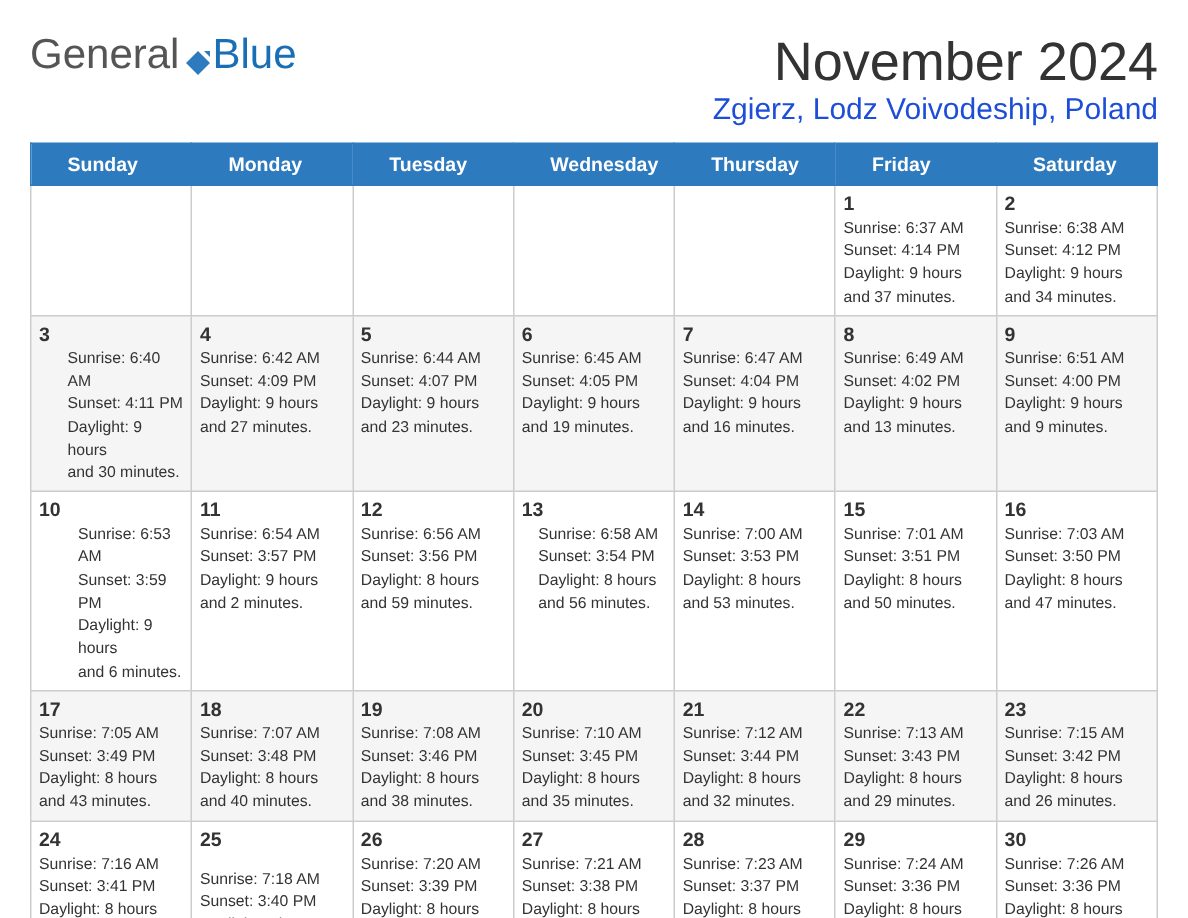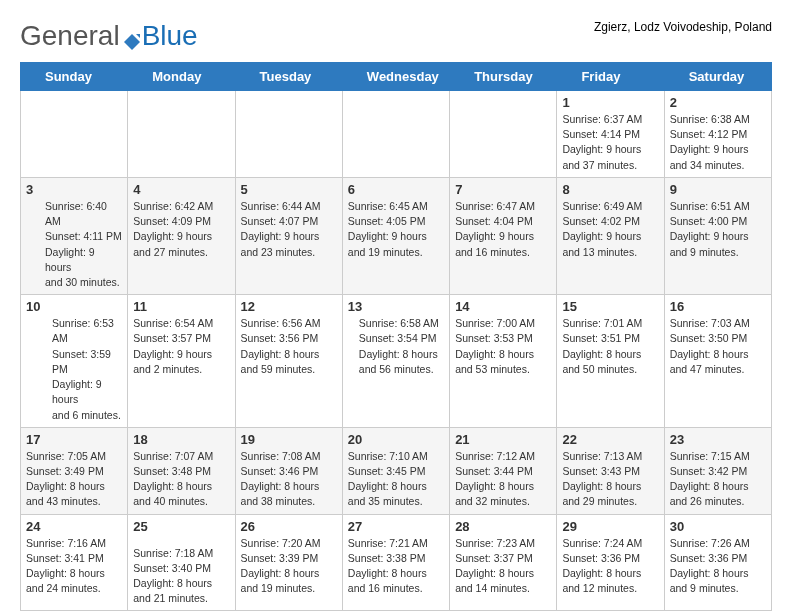--- a/index.html
+++ b/index.html
@@ -36,22 +36,22 @@
     }
     .title-block {
       text-align: right;
     }
     .month-title {
       font-size: 36px;
       font-weight: normal;
       color: #333;
     }
     .location {
-      font-size: 12px;
-      color: #000000;
+      font-size: 20px;
+      color: #1d4ed8;
     }
     .calendar-table {
       width: 100%;
       border-collapse: collapse;
       table-layout: fixed;
     }
     .calendar-table th {
       background-color: #2e7abf;
       color: #fff;
       text-align: left;
@@ -95,20 +95,21 @@
     <div class="logo-text">
       <span class="logo-general">General</span>
       <svg class="logo-icon" viewBox="0 0 20 20">
         <polygon points="10,2 18,10 10,18 2,10" fill="#2e7abf"></polygon>
         <polygon points="14,2 18,6 18,2" fill="#2e7abf"></polygon>
       </svg>
       <span class="logo-blue">Blue</span>
     </div>
   </div>
   <div class="title-block">
+    <div class="month-title">November 2024</div>
     <div class="location">Zgierz, Lodz Voivodeship, Poland</div>
   </div>
 </div>
 
 <table class="calendar-table">
   <thead>
     <tr id="header-row">
     <th>Sunday</th>
         <th>Monday</th>
         <th>Tuesday</th>

